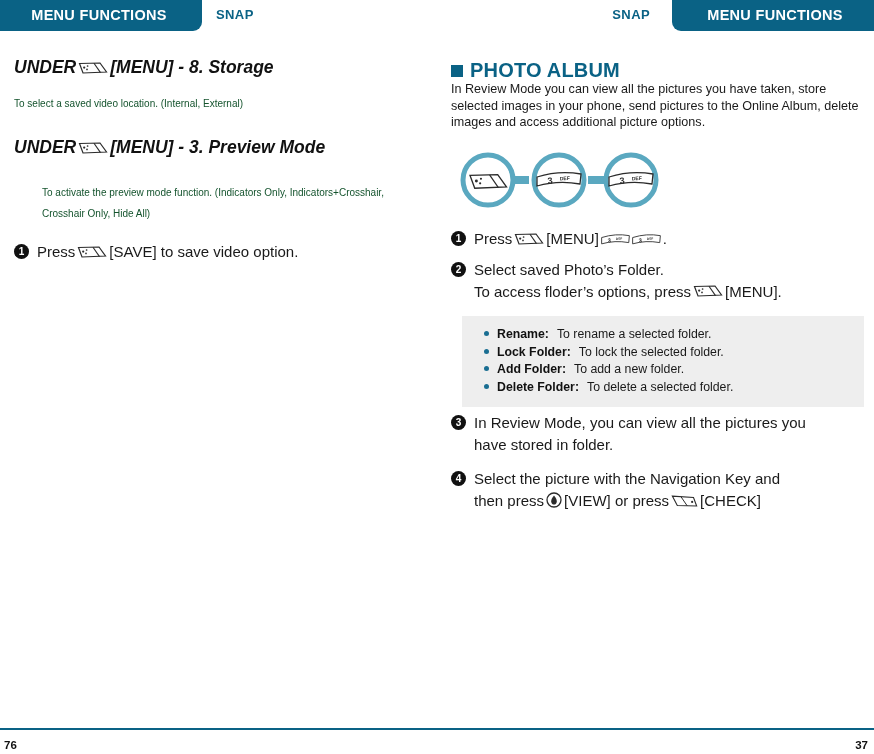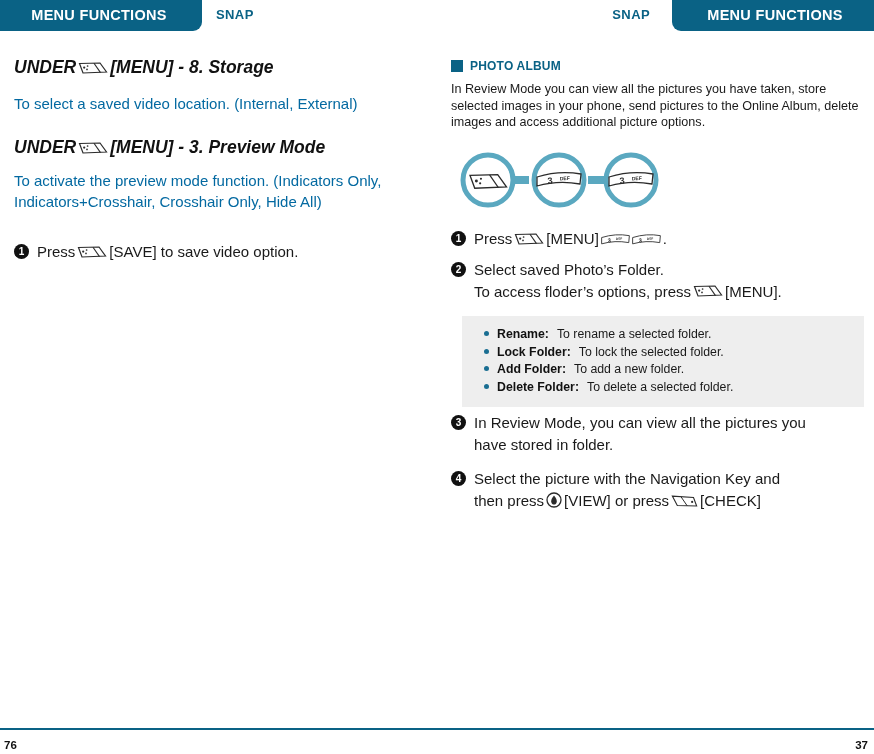--- a/index.html
+++ b/index.html
@@ -86,52 +86,52 @@
     font-weight: bold;
     font-size: 17.5px;
     color: #111;
     margin: 0;
     display: flex;
     align-items: center;
     gap: 2px;
     white-space: nowrap;
   }
   .body-txt {
-    font-size: 15px;
+    font-size: 10px;
     line-height: 21px;
-    color: #0369a1;
+    color: #14532d;
   }
 
   
   .lp-block { position: absolute; left: 14px; right: 16px; }
   .lp-h1 { top: 57px; }
   .lp-p1 { top: 93px; }
   .lp-h2 { top: 137px; }
-  .lp-p2 { top: 170px; }
+  .lp-p2 { top: 182px; margin-left: 28px; }
   .lp-s1 { top: 241px; }
 
   
   .rp-block { position: absolute; left: 14px; right: 14px; }
   .rp-head  { top: 59px; }
   .rp-intro { top: 81px; }
   .rp-keys  { top: 146px; }
   .rp-s1    { top: 228px; }
   .rp-s2    { top: 259px; }
   .rp-box   { top: 316px; left: 25px; right: 10px; }
   .rp-s3    { top: 412px; }
   .rp-s4    { top: 468px; }
 
   
   .sec-head {
     display: flex;
     align-items: center;
     gap: 7px;
     color: #0a6285;
     font-weight: bold;
-    font-size: 12px;
+    font-size: 20px;
     letter-spacing: 0.2px;
   }
   .sq {
     width: 12px;
     height: 12px;
     background: #0a6285;
     display: inline-block;
     flex: none;
   }
   .intro-txt {

